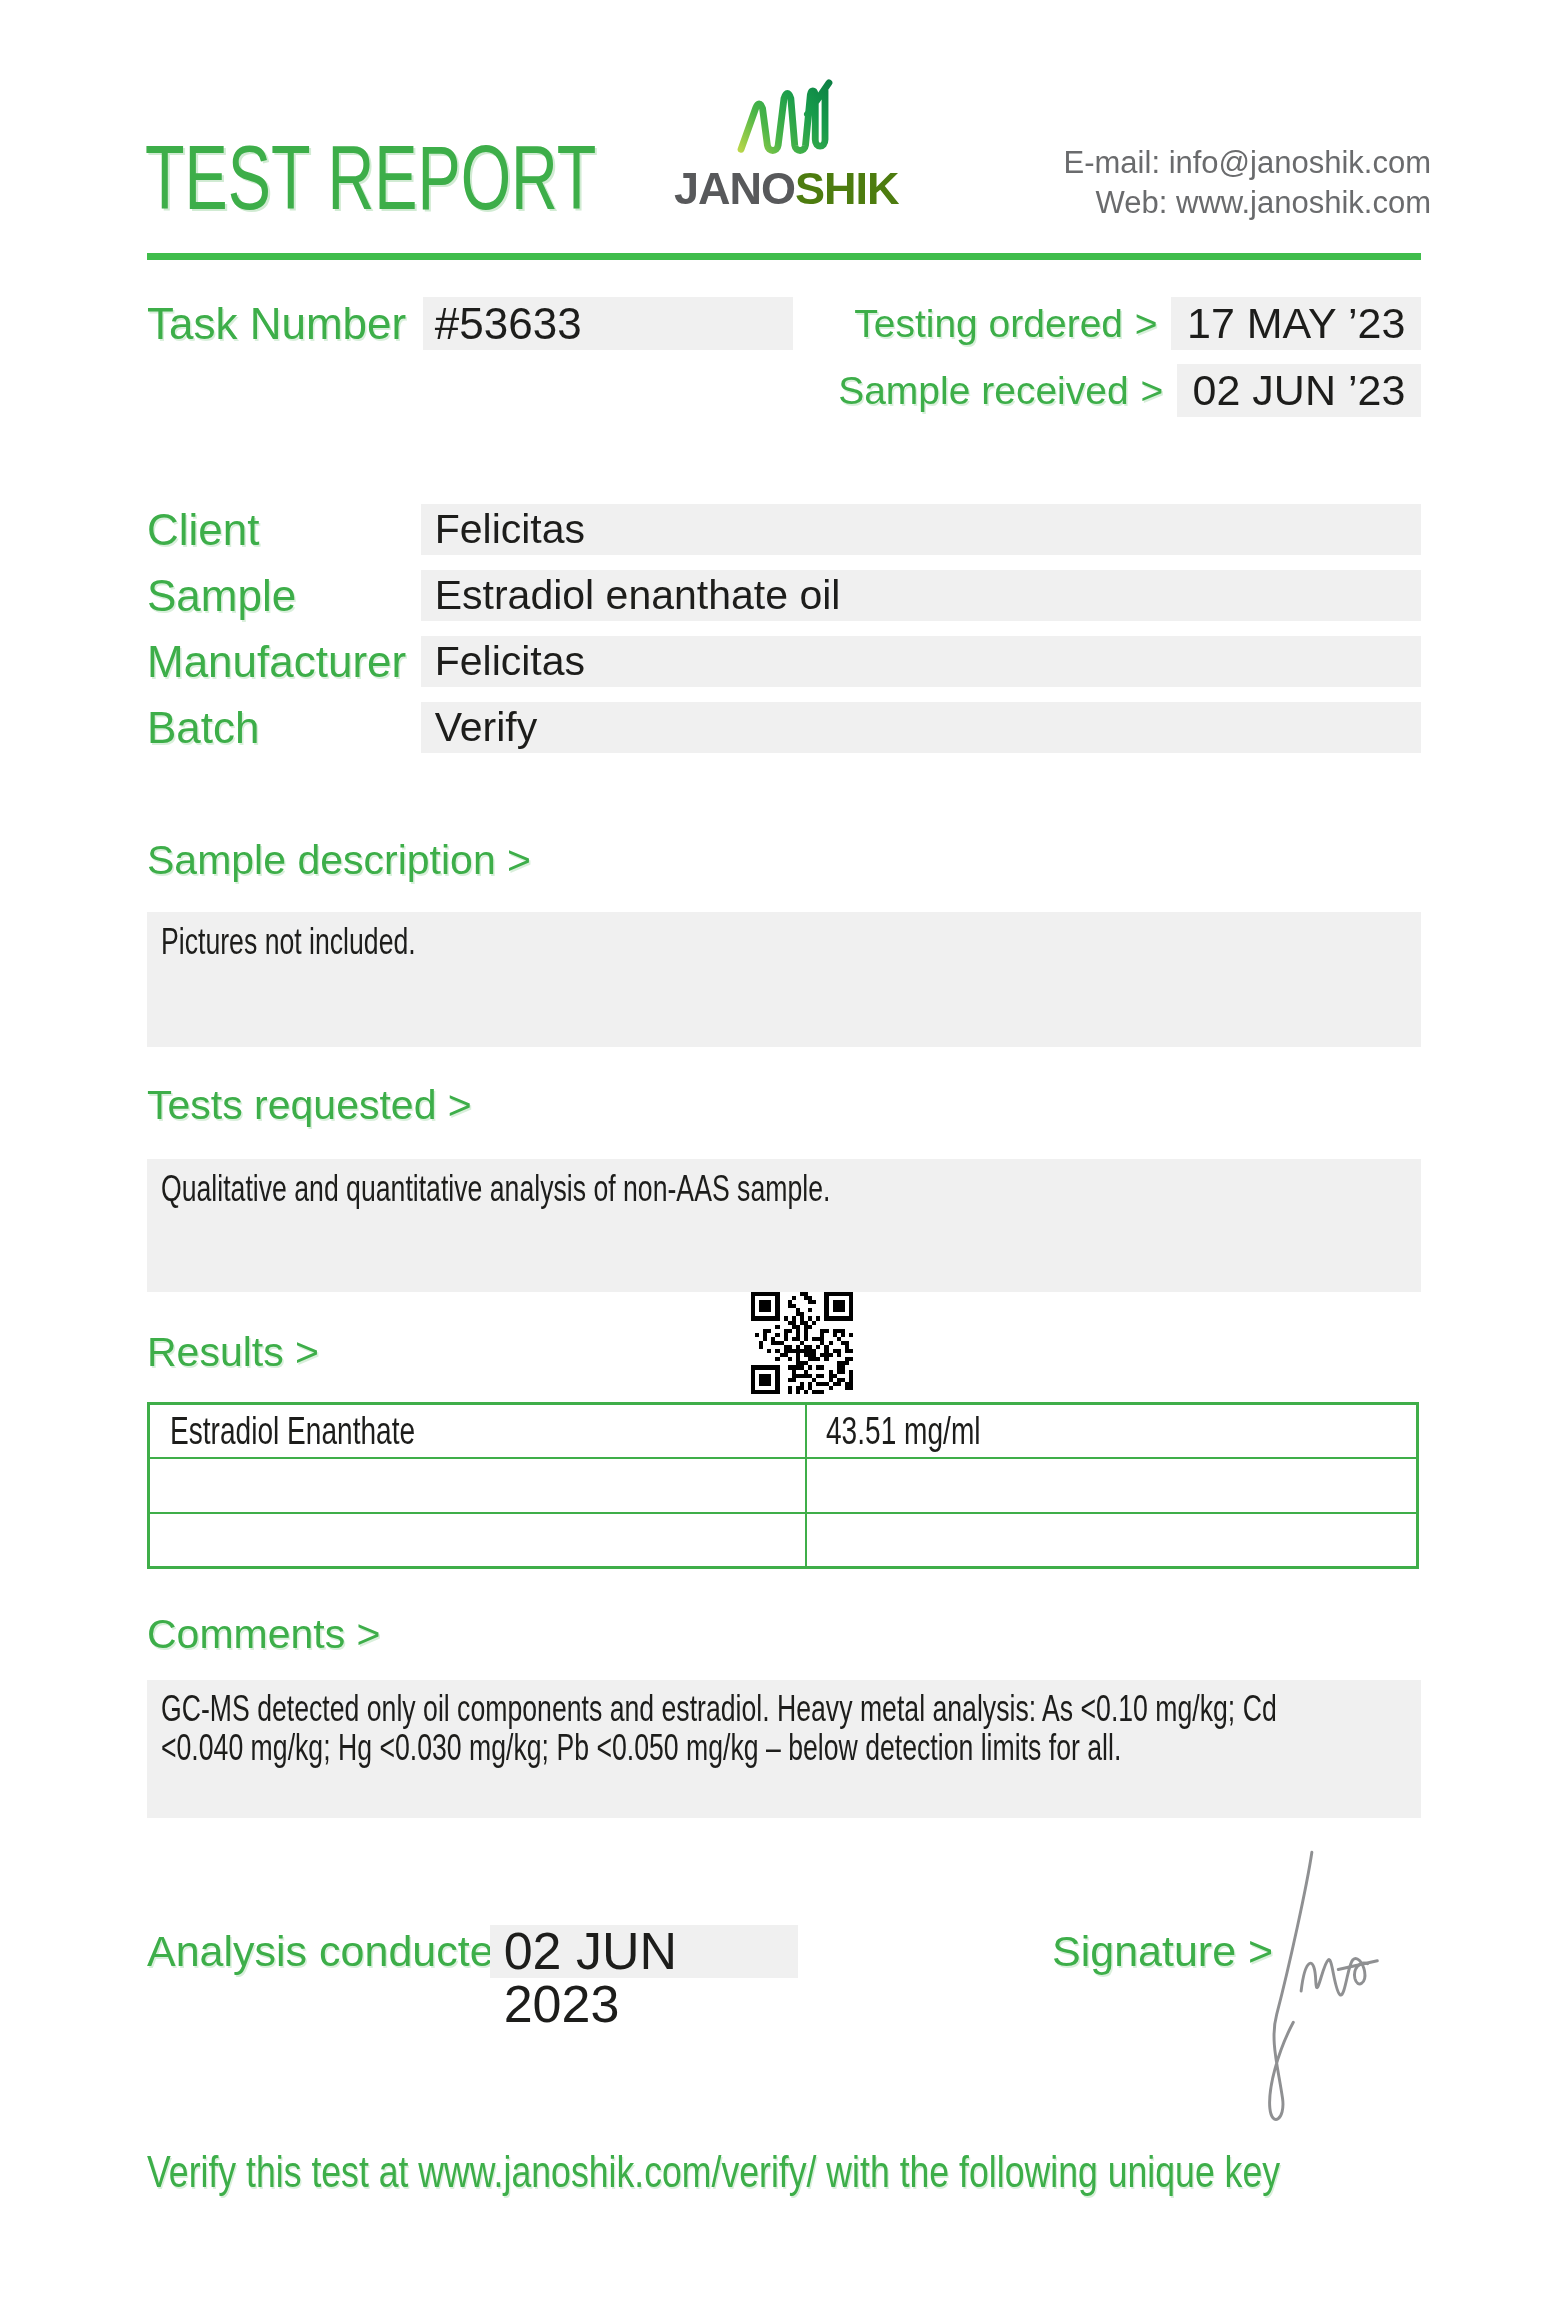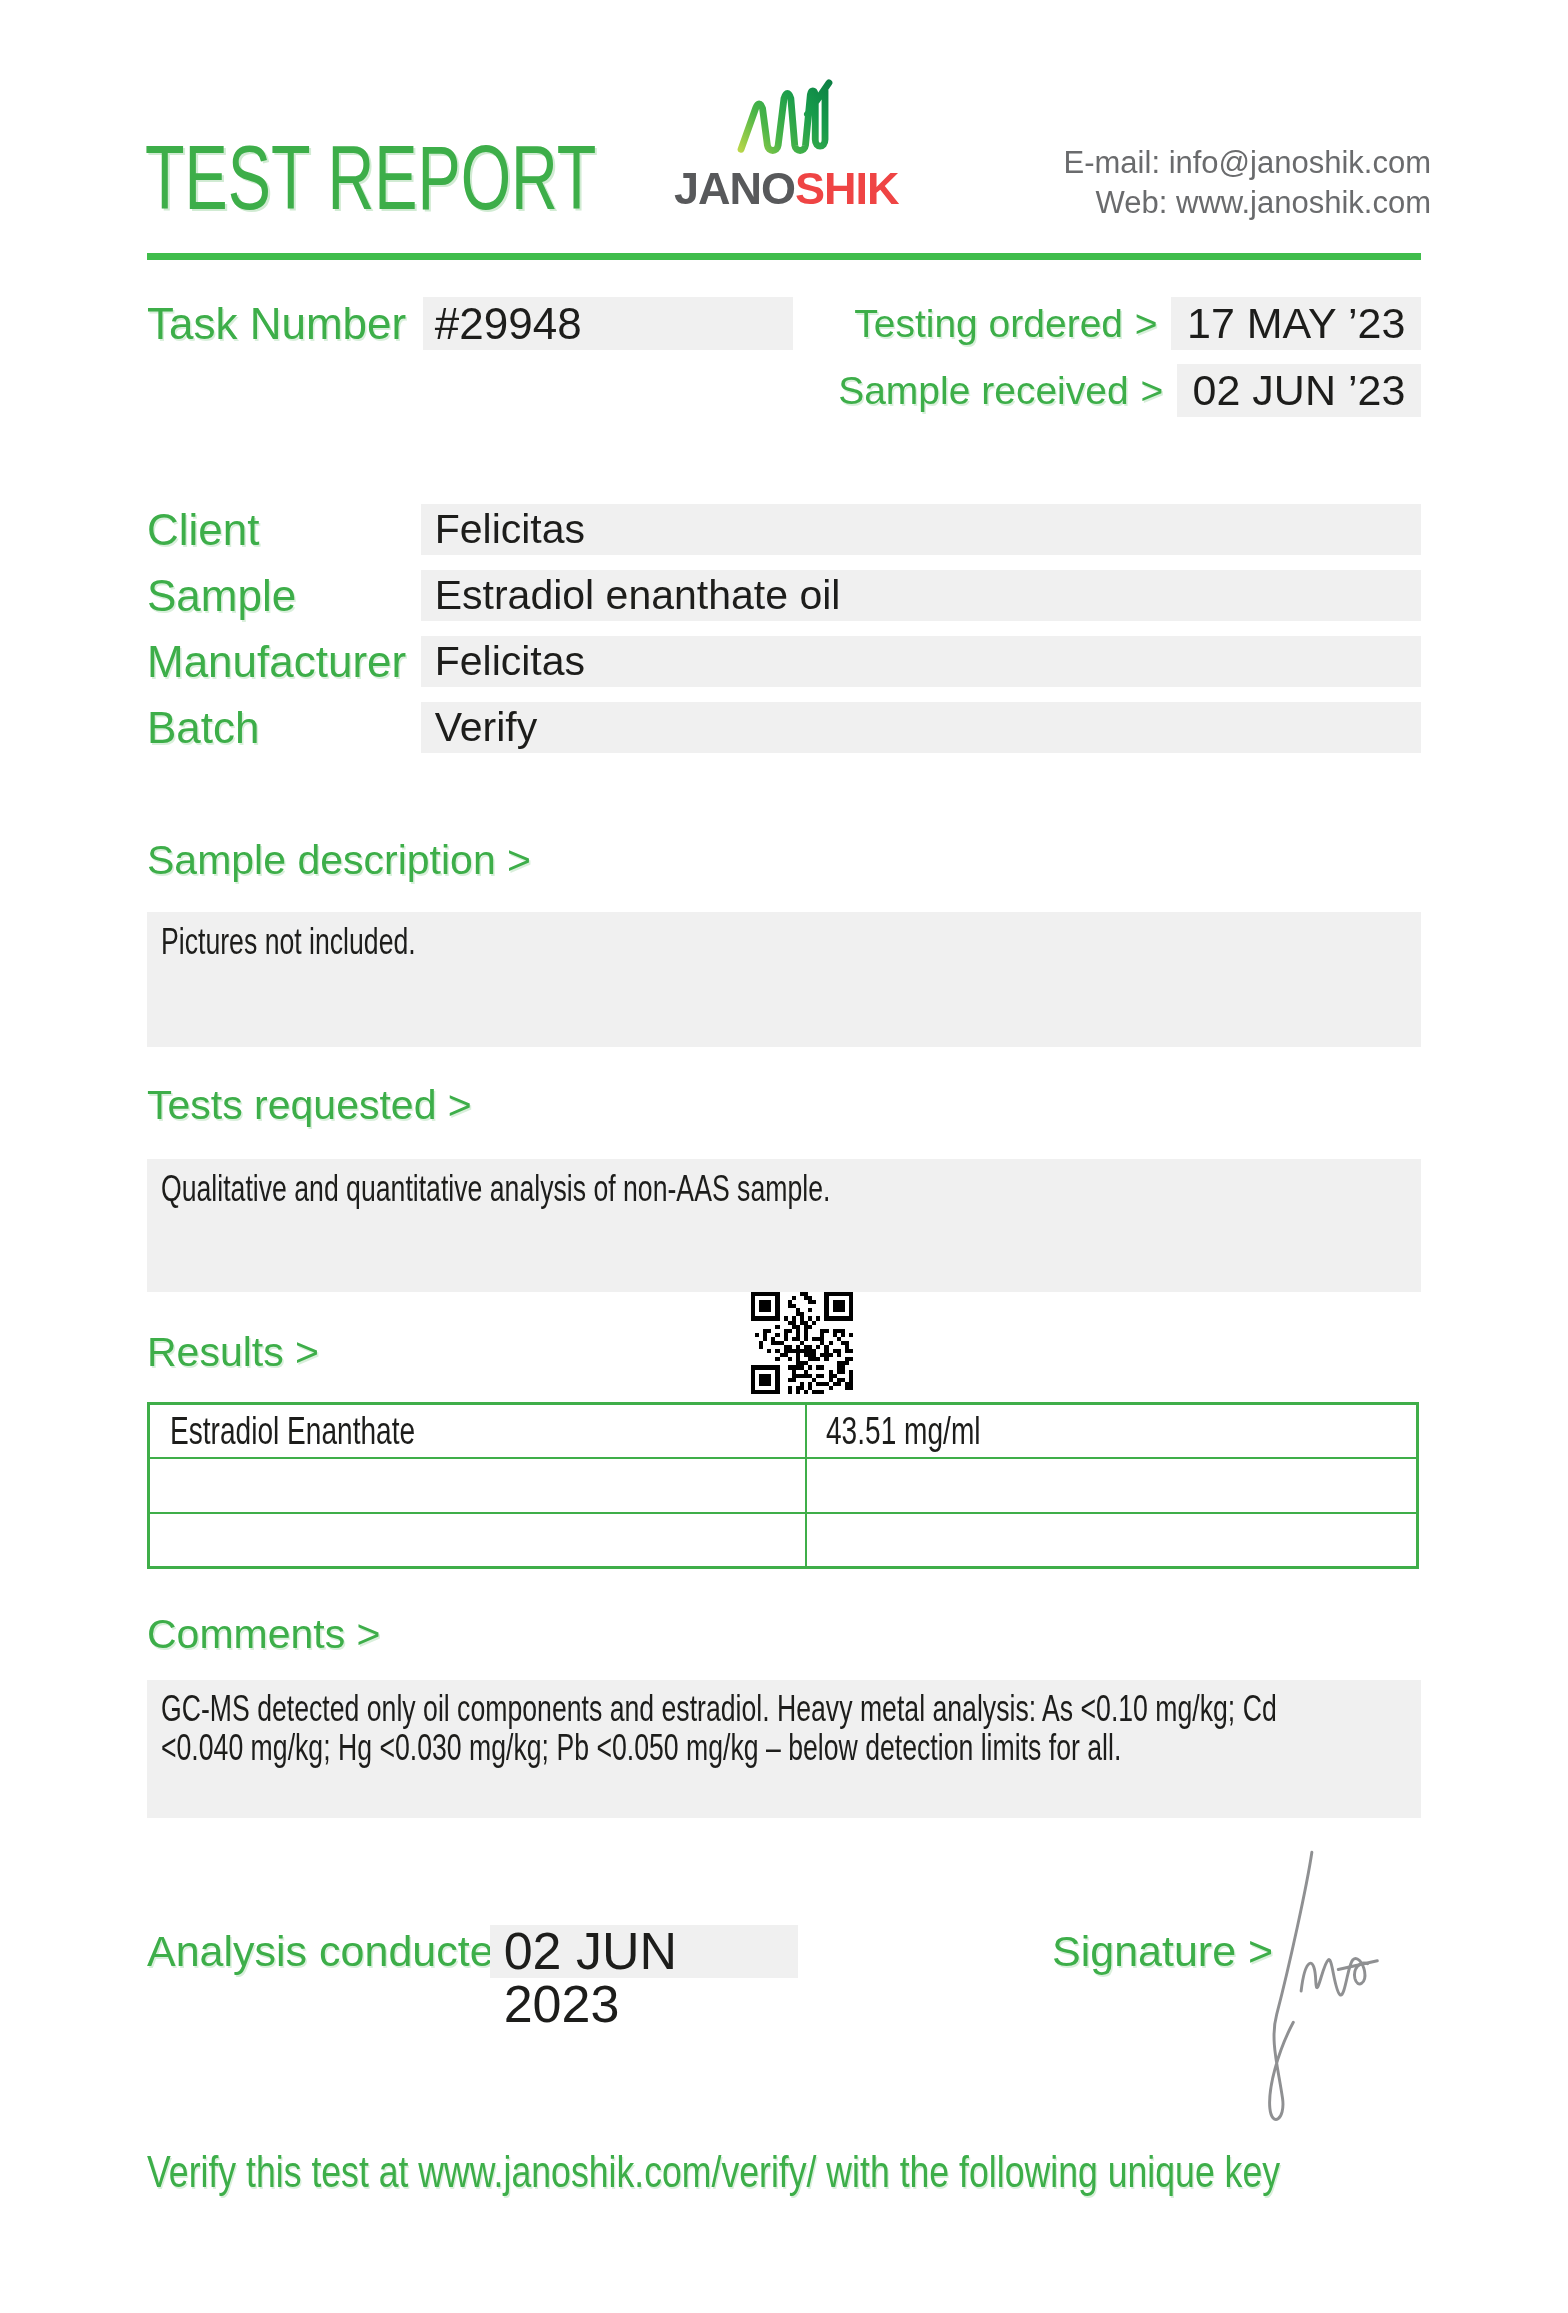--- a/index.html
+++ b/index.html
@@ -25,21 +25,21 @@
     white-space:nowrap;transform:scaleX(.72);transform-origin:0 0;
     color:var(--green);text-shadow:2.9px 2px 0 rgba(104,190,110,.3);
   }
   #logo{position:absolute;left:674px;top:73px;width:220px;height:147px;}
   #logo-icon{position:absolute;left:61px;top:3.9px;}
   #logo-text{
     position:absolute;left:0;top:90px;width:220px;text-align:center;
     font-size:45px;font-weight:bold;letter-spacing:-1px;white-space:nowrap;line-height:51px;
   }
   #logo-text .jano{color:var(--logo-grey);}
-  #logo-text .shik{color:#ef4444;}
+  #logo-text .shik{color:#4d7c0f;}
   #contact{
     position:absolute;right:137px;top:143px;text-align:right;
     font-size:31px;line-height:40px;color:var(--contact-grey);
   }
   #rule{position:absolute;left:147px;top:253px;width:1274px;height:6.9px;background:var(--rule);}
 
   #task-label{position:absolute;left:147px;top:297px;height:53px;line-height:53px;font-size:44px;}
   #task-box{
     position:absolute;left:423px;top:297px;width:370px;height:53px;background:var(--box);
     line-height:53px;padding-left:11.8px;font-size:44px;box-sizing:border-box;
@@ -138,21 +138,21 @@
     </div>
     <div>
       <span>Web:</span>
       <span>www.janoshik.com</span>
     </div>
   </div>
 
   <div id="rule"></div>
 
   <div id="task-label" class="greentxt">Task Number</div>
-  <div id="task-box">#29948</div>
+  <div id="task-box">#53633</div>
 
   <div id="date-row-0" class="date-row">
     <span class="date-label greentxt">Testing ordered</span>
     <span class="date-chevron greentxt">&gt;</span>
     <span class="date-box">17 MAY ’23</span>
   </div>
   <div id="date-row-1" class="date-row">
     <span class="date-label greentxt">Sample received</span>
     <span class="date-chevron greentxt">&gt;</span>
     <span class="date-box">02 JUN ’23</span>

